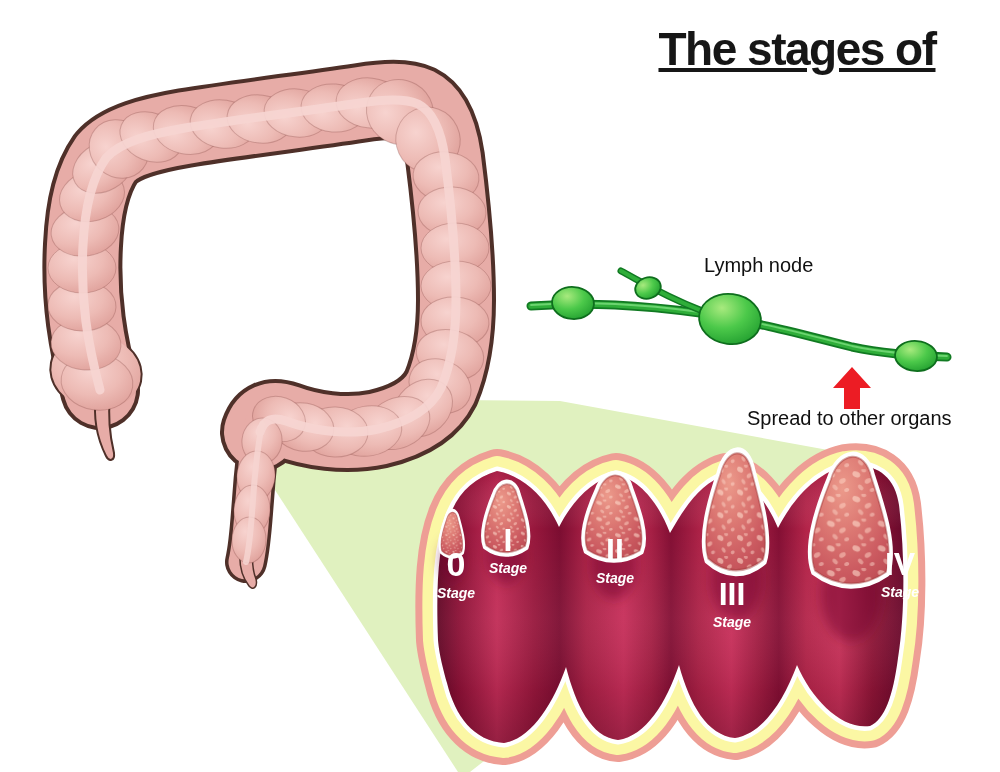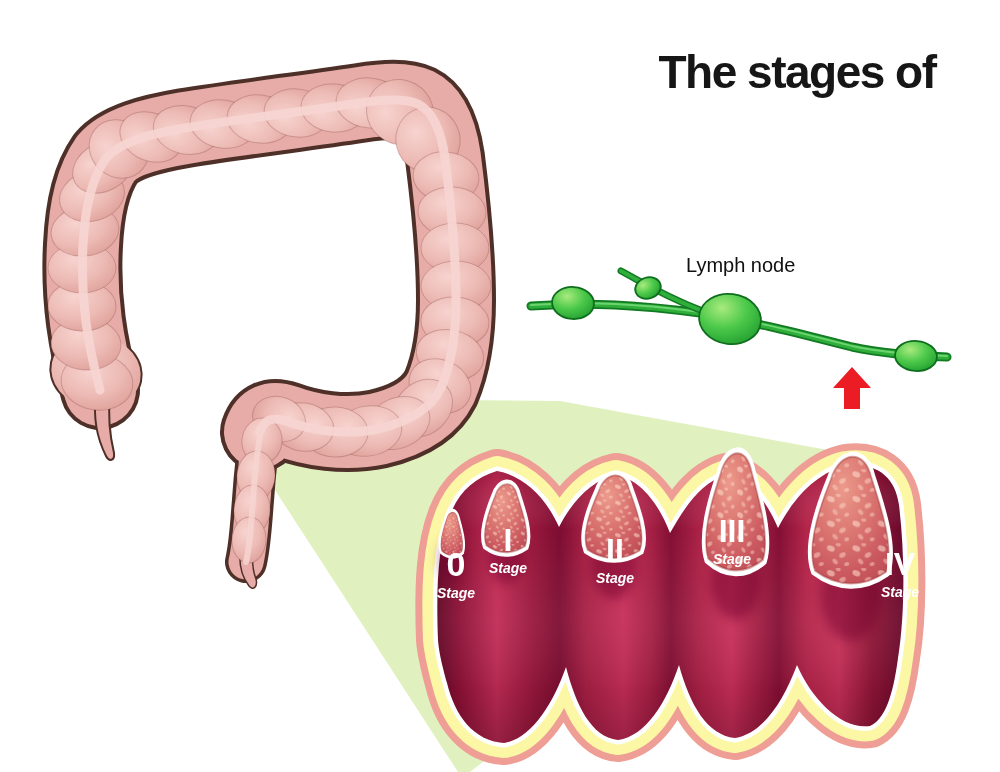--- a/index.html
+++ b/index.html
@@ -6,47 +6,48 @@
   .stage{
     position:relative;
     width:1000px;height:772px;
     background:#ffffff;
     overflow:hidden;
     font-family:"Liberation Sans", sans-serif;
   }
   .stage svg{position:absolute;left:0;top:0;}
   .overlay{position:absolute;z-index:5;}
   .title{
-    left:607px;top:44px;width:380px;
+    left:607px;top:21px;width:380px;
     text-align:center;
     font-weight:700;
     font-size:46px;line-height:57px;
     letter-spacing:-1.5px;
     color:#161616;
+    text-decoration:underline;
   }
   .lymph-label{
-    left:686px;top:254px;
+    left:704px;top:254px;
     font-size:20px;color:#101010;white-space:nowrap;
   }
   .spread-label{
     left:747px;top:407px;
     font-size:20px;color:#101010;white-space:nowrap;
   }
   .stage-label{
     transform:translateX(-50%);
     text-align:center;color:#ffffff;font-weight:700;
     white-space:nowrap;
   }
   .stage-label .numeral{display:block;font-size:32px;line-height:1;}
   .stage-label .word{display:block;font-size:14px;line-height:1;margin-top:5px;font-style:italic;}
   #stage-0{left:456px;top:547px;}
   #stage-0 .numeral{font-size:34px;}
   #stage-1{left:508px;top:524px;}
   #stage-2{left:615px;top:534px;}
-  #stage-3{left:732px;top:515px;}
+  #stage-3{left:732px;top:578px;}
   #stage-4{left:900px;top:548px;}
 </style>
 </head>
 <body>
 
 <div class="stage">
 
 <svg width="1000" height="772" viewBox="0 0 1000 772">
   <defs>
     <radialGradient id="haustraGrad" cx="0.38" cy="0.32" r="0.95">
@@ -255,20 +256,21 @@
   </g>
 
   <polygon points="852,367 833,388 844,388 844,409 860,409 860,388 871,388" fill="#ec1c24"></polygon>
 </svg>
 
 <div class="overlay title">
   <span>The stages of</span><br>
 </div>
 
 <div class="overlay lymph-label">Lymph node</div>
+<div class="overlay spread-label">Spread to other organs</div>
 
 <div class="overlay stage-label" id="stage-0">
   <span class="numeral">0</span>
   <span class="word">Stage</span>
 </div>
 <div class="overlay stage-label" id="stage-1">
   <span class="numeral">I</span>
   <span class="word">Stage</span>
 </div>
 <div class="overlay stage-label" id="stage-2">

